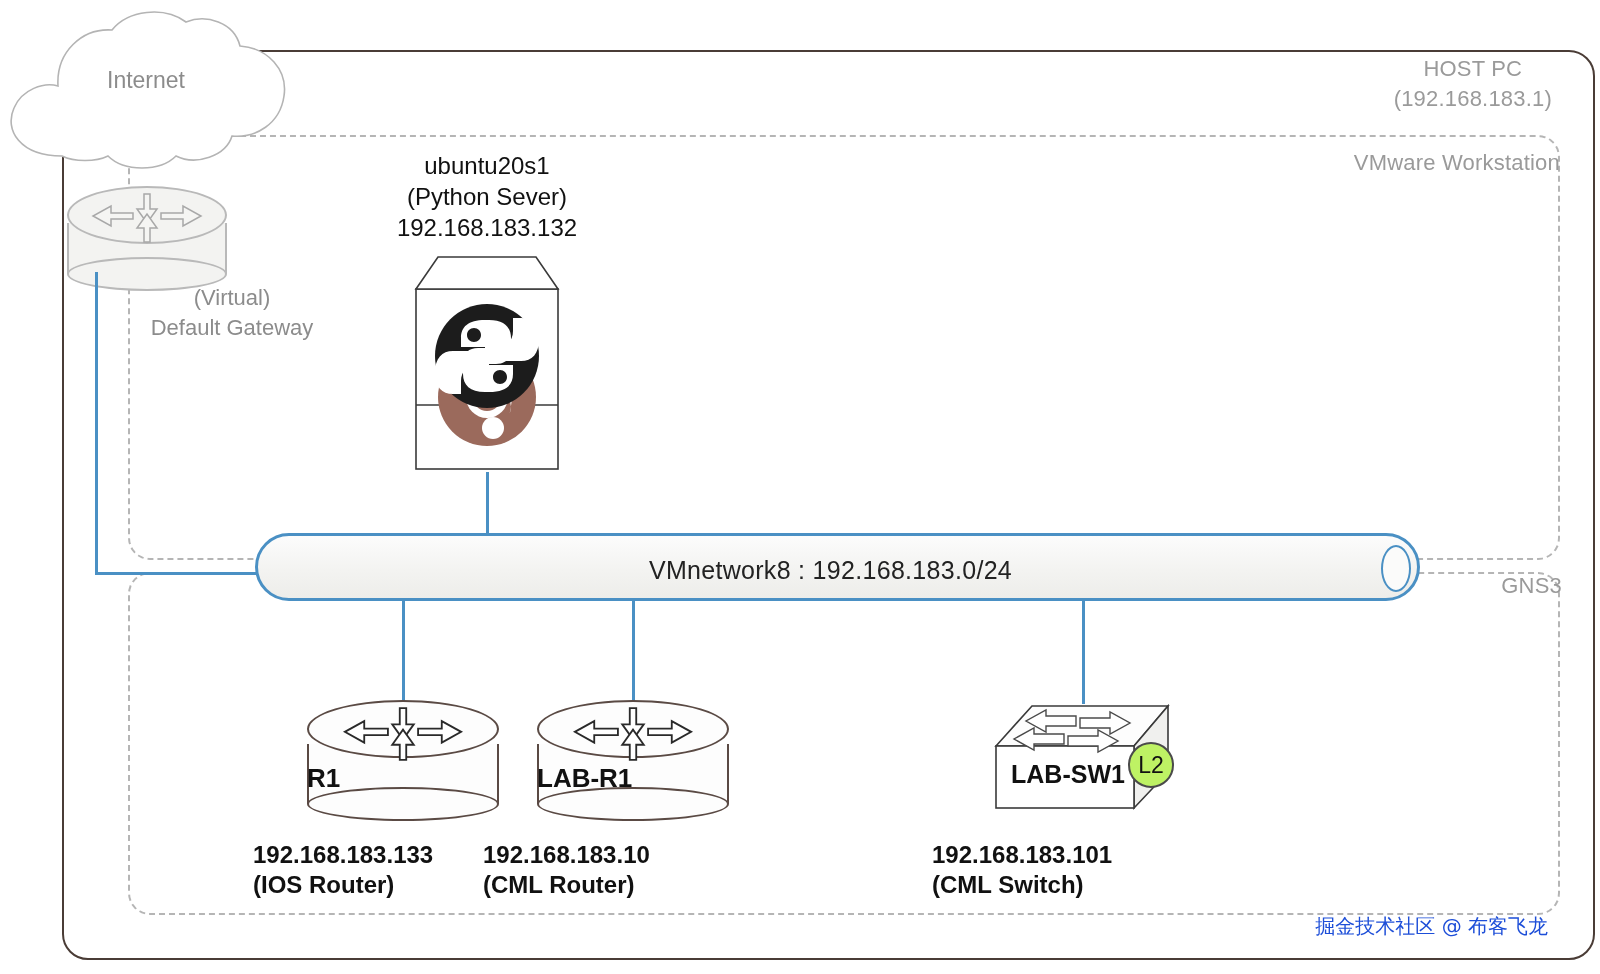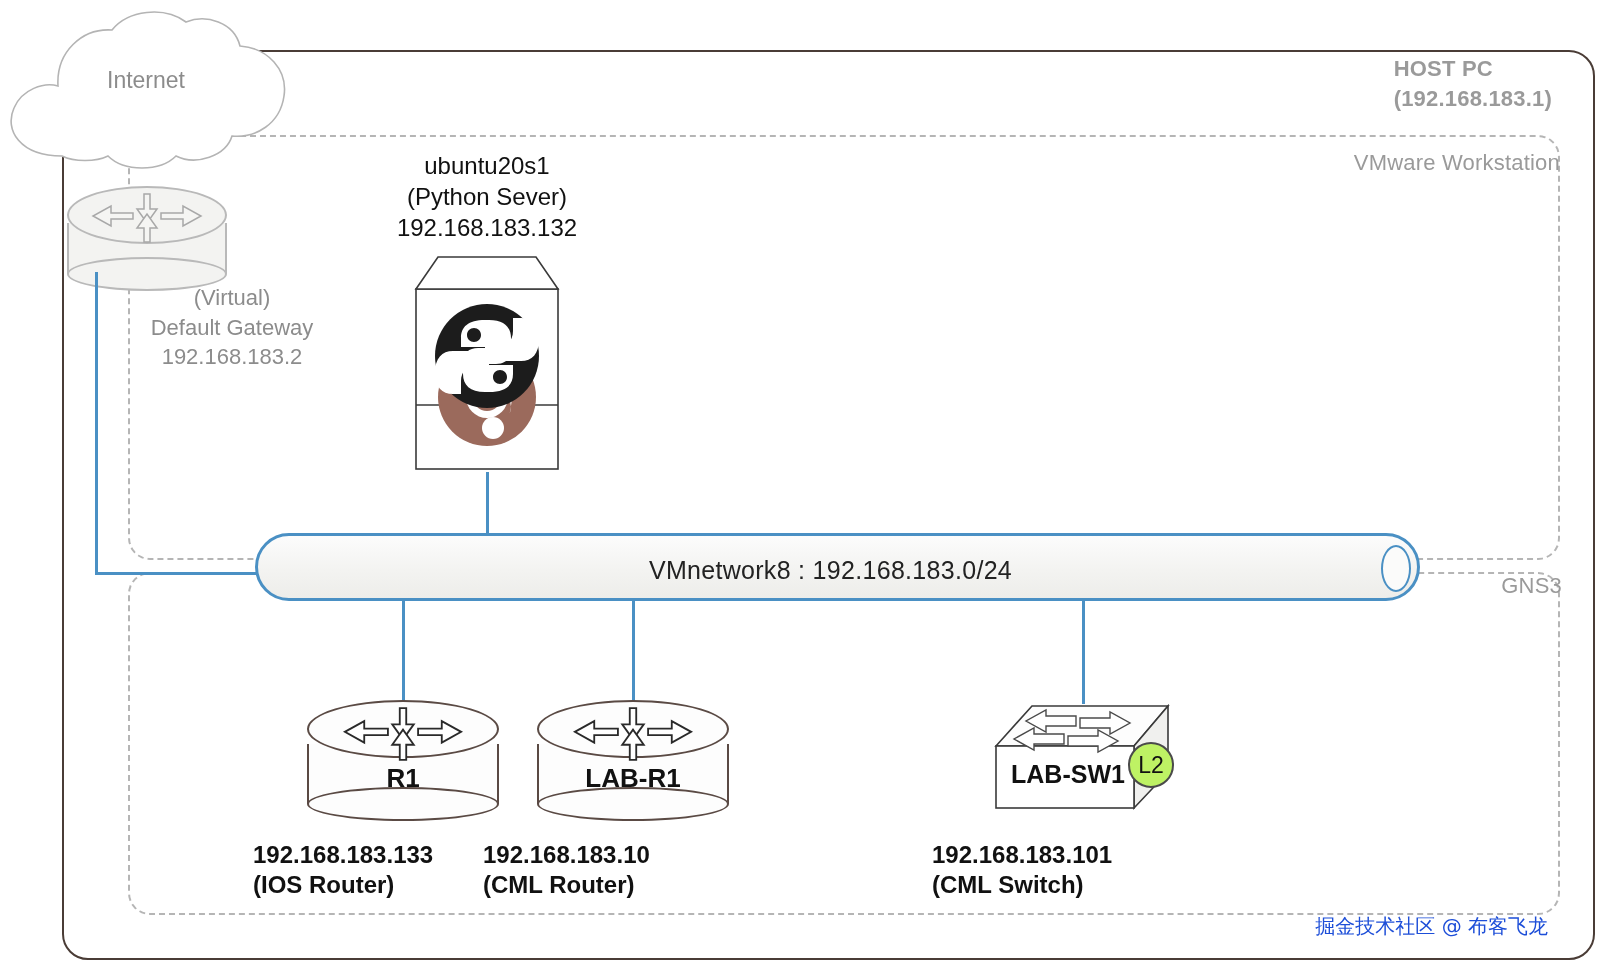--- a/index.html
+++ b/index.html
@@ -17,21 +17,21 @@
     border:2px dashed #b5b5b5;border-radius:22px;box-sizing:border-box;
   }
   .box-gns3{
     position:absolute;left:128px;top:572px;width:1432px;height:343px;
     border:2px dashed #b5b5b5;border-radius:22px;box-sizing:border-box;
   }
   .box-label{
     position:absolute;color:#9a9a9a;font-size:22px;white-space:nowrap;
     letter-spacing:.2px;
   }
-  .lbl-host{right:48px;top:54px;text-align:left;line-height:1.35;font-weight:bold;}
+  .lbl-host{right:48px;top:54px;text-align:center;line-height:1.35;}
   .lbl-vmware{right:40px;top:150px;}
   .lbl-gns3{right:38px;top:573px;}
 
   
   .wire{position:absolute;background:#4a90c4;}
   .wire-v{width:3px;}
   .wire-h{height:3px;}
 
   
   .bus{
@@ -70,21 +70,21 @@
     position:absolute;left:0;bottom:-17px;width:100%;height:34px;
     border:2px solid #5a4a44;border-radius:50%;background:#fdfdfd;
     box-sizing:border-box;
   }
   .router .cyl-top{
     position:absolute;left:0;top:0;width:100%;height:58px;
     border:2px solid #5a4a44;border-radius:50%;
     background:#fdfdfd;box-sizing:border-box;z-index:3;
   }
   .router .cyl-name{
-    position:absolute;left:0;bottom:10px;width:100%;text-align:center;
+    position:absolute;left:0;bottom:10px;width:100%;text-align:left;
     font-size:26px;font-weight:bold;color:#111;z-index:4;
   }
   .router.gw .cyl-body,.router.gw .cyl-bottom,.router.gw .cyl-top{
     border-color:#b9b9b9;background:#f3f3f1;
   }
   .router .arrows{position:absolute;left:50%;top:6px;transform:translateX(-50%);z-index:5;}
 
   
   .switch{position:absolute;}
   .sw-top{position:absolute;left:0;top:0;}
@@ -160,21 +160,20 @@
           <path d="M72,21 L94,21 L94,14 L112,24 L94,34 L94,27 L72,27 Z"></path>
           <path d="M55,2 L55,17 L48,17 L58,31 L68,17 L61,17 L61,2 Z"></path>
           <path d="M61,50 L61,36 L68,36 L58,22 L48,36 L55,36 L55,50 Z"></path>
         </g>
       </svg>
     </div>
   </div>
   <div class="gw-caption" style="left:82px;top:283px;width:300px;">
     <div>(Virtual)</div>
     <div>Default Gateway</div>
-    <div>192.168.183.2</div>
   </div>
 
   <div class="wire wire-v" style="left:95px;top:272px;height:303px;"></div>
   <div class="wire wire-h" style="left:95px;top:572px;width:165px;"></div>
 
   <div class="srv-caption" style="left:330px;top:150px;width:314px;">
     <div>ubuntu20s1</div>
     <div>(Python Sever)</div>
     <div>192.168.183.132</div>
   </div>

